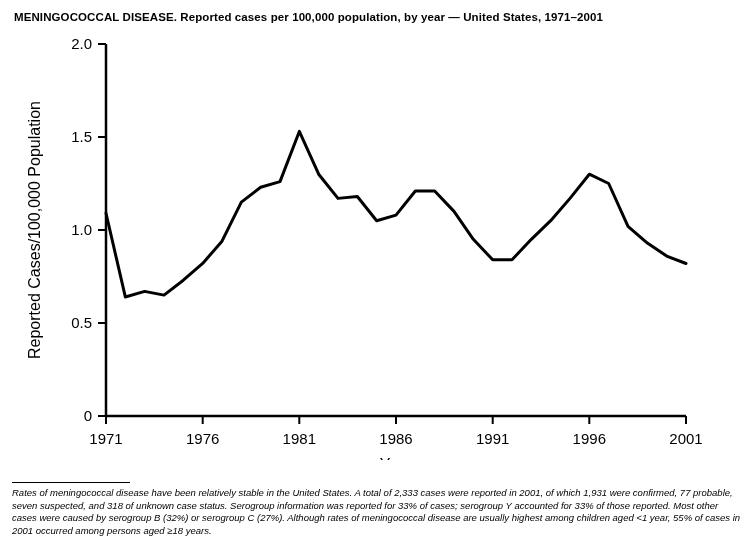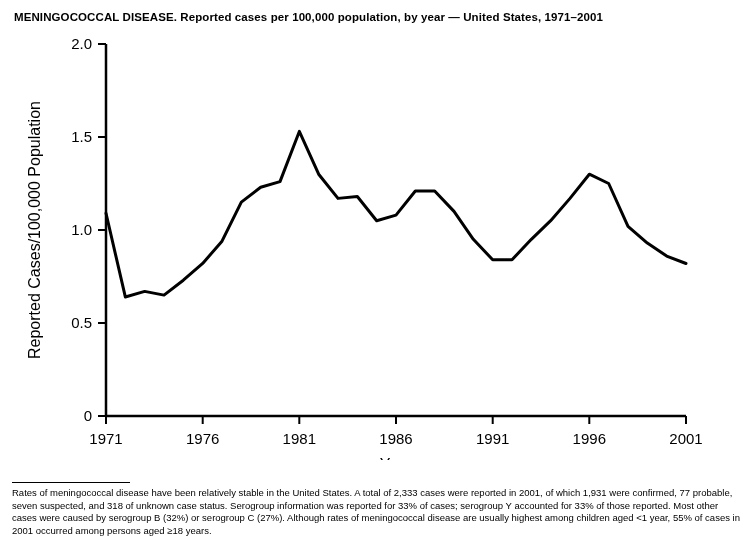--- a/index.html
+++ b/index.html
@@ -51,20 +51,21 @@
     width: 118px;
     height: 1px;
     background: #000;
     margin-bottom: 4px;
   }
   #footnote-text {
     font-size: 9.5px;
     line-height: 12.6px;
     color: #000;
     text-align: left;
+    font-style: italic;
   }
 </style>
 </head>
 <body>
 
 <div id="page">
 
   <div id="chart-title">MENINGOCOCCAL DISEASE. Reported cases per 100,000 population, by year — United States, 1971–2001</div>
 
   <div id="plot-area">

